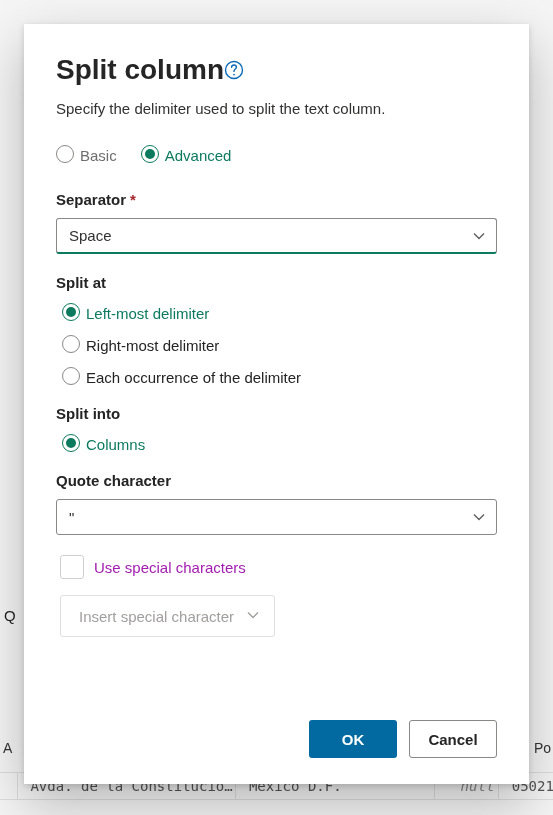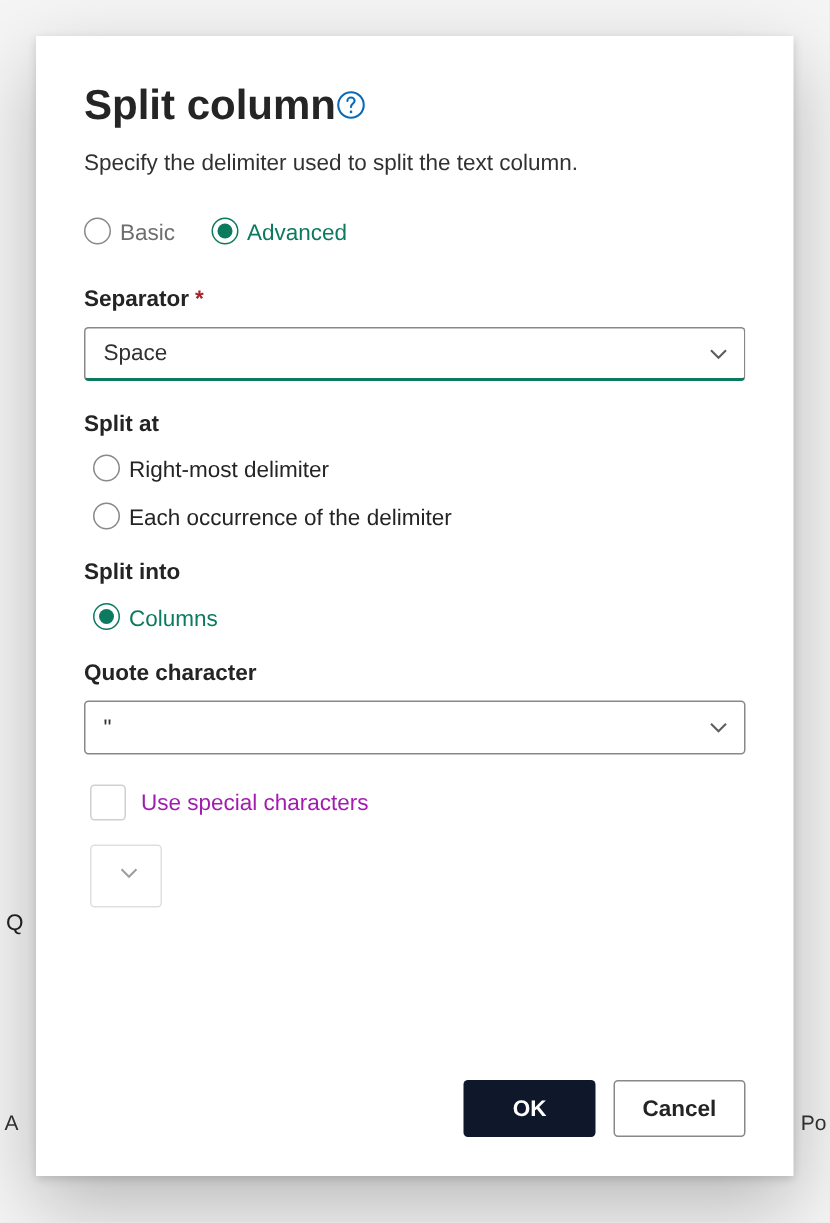--- a/index.html
+++ b/index.html
@@ -227,39 +227,46 @@
     font-size: 15px;
     font-weight: 600;
     display: inline-flex;
     align-items: center;
     justify-content: center;
     cursor: pointer;
     box-sizing: border-box;
     padding: 0 18px;
   }
   .btn-primary {
-    background: #0f172a;
+    background: #0369a1;
     color: #fff;
     border: none;
     margin-left: 36px;
   }
   .btn-secondary {
     background: #fff;
     color: #242424;
     border: 1px solid #8a8886;
   }
 </style>
 </head>
 <body>
 
 <div class="bg">
   <div class="bg-q">Q</div>
   <div class="bg-headerish">
     <span style="left:3px; top:10px; font-style:normal;">A</span>
     <span style="right:2px; top:10px;">Po</span>
+  </div>
+  <div class="bg-row r1">
+    <span class="bg-cell" style="width:18px;"></span>
+    <span class="bg-cell" style="width:210px;">Avda. de la Constitucio…</span>
+    <span class="bg-cell" style="width:190px;">México D.F.</span>
+    <span class="bg-cell null" style="width:56px; text-align:right;">null</span>
+    <span class="bg-cell" style="width:70px;">05021</span>
   </div>
 </div>
 
 <div class="dialog">
   <div class="dialog-body">
 
     <div class="title-row">
       <div class="title">Split column</div>
       <div class="help-icon">
         <svg viewBox="0 0 20 20" fill="none" stroke="currentColor" stroke-width="1.4">
@@ -295,20 +302,24 @@
               <path d="M2 4.5 L7 9.5 L12 4.5"></path>
             </svg>
         </span>
       </div>
     </div>
 
     
     <div class="group">
       <div class="section-label">Split at</div>
       <div class="radio-list">
+        <div class="radio selected">
+          <span class="dot"></span>
+          <span class="label">Left-most delimiter</span>
+        </div>
         <div class="radio unselected">
           <span class="dot"></span>
           <span class="label">Right-most delimiter</span>
         </div>
         <div class="radio unselected">
           <span class="dot"></span>
           <span class="label">Each occurrence of the delimiter</span>
         </div>
       </div>
     </div>
@@ -337,20 +348,21 @@
       </div>
     </div>
 
     
     <div class="checkbox-row disabled">
       <div class="checkbox-box"></div>
       <div class="cb-label">Use special characters</div>
     </div>
 
     <div class="insert-dd">
+      <span>Insert special character</span>
       <span>
         <svg viewBox="0 0 14 14" fill="none" stroke="currentColor" stroke-width="1.4">
             <path d="M2 4.5 L7 9.5 L12 4.5"></path>
           </svg>
       </span>
     </div>
 
   </div>
 
   <div class="footer">

